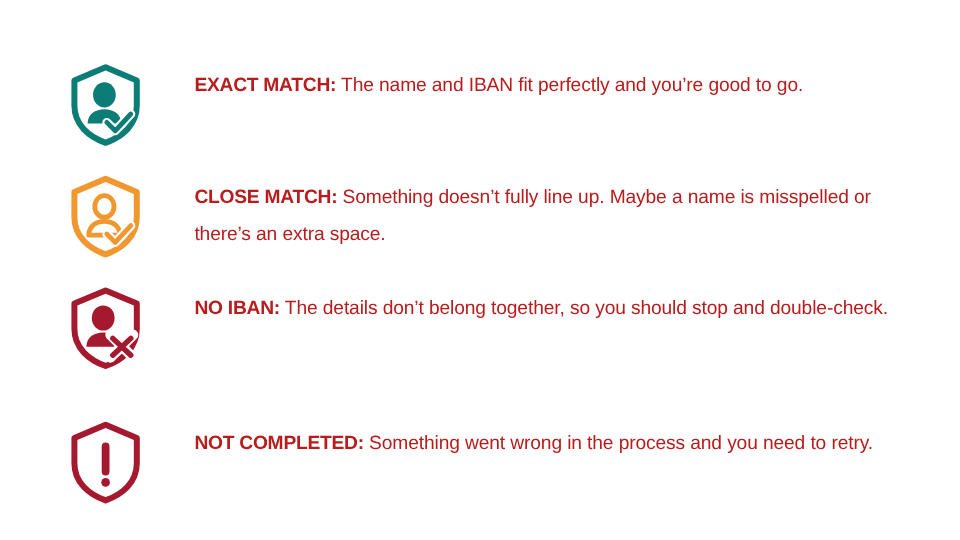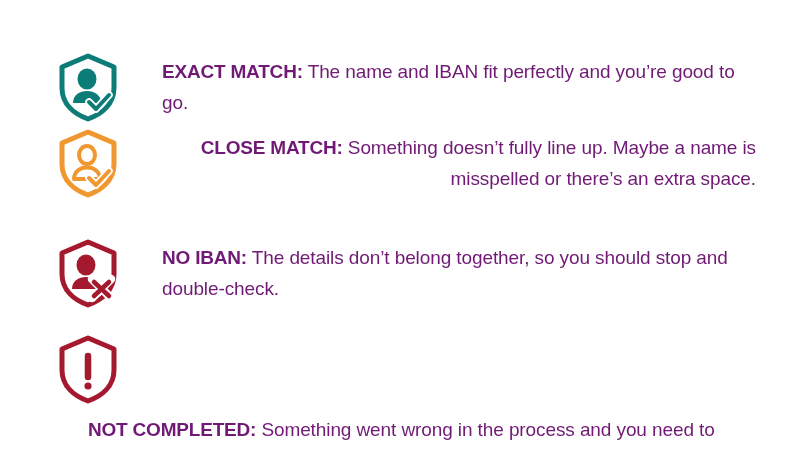--- a/index.html
+++ b/index.html
@@ -26,23 +26,23 @@
 
   .legend-row {
     position: absolute;
     left: 56px;
     display: flex;
     align-items: flex-start;
     width: 700px;
   }
 
   .row-1 { top: 50px; }
-  .row-2 { top: 126px; text-align: right; }
+  .row-2 { top: 143px; }
   .row-3 { top: 236px; }
-  .row-4 { top: 332px; flex-direction: column; }
+  .row-4 { top: 348px; }
 
   .icon-cell {
     width: 74px;
     flex: 0 0 74px;
     display: flex;
     align-items: flex-start;
     justify-content: flex-start;
     padding-top: 2px;
   }
 
@@ -52,23 +52,23 @@
     height: 70px;
   }
 
   .text-cell {
     flex: 1 1 auto;
     padding-top: 6px;
     padding-left: 32px;
   }
 
   .legend-text {
-    font-size: 19px;
+    font-size: 16px;
     line-height: 31px;
-    color: #701a75;
+    color: #b91c1c;
     letter-spacing: -0.1px;
     font-weight: 400;
     margin: 0;
   }
 
   .legend-text .term {
     font-weight: 700;
     letter-spacing: -0.2px;
   }
 </style>

